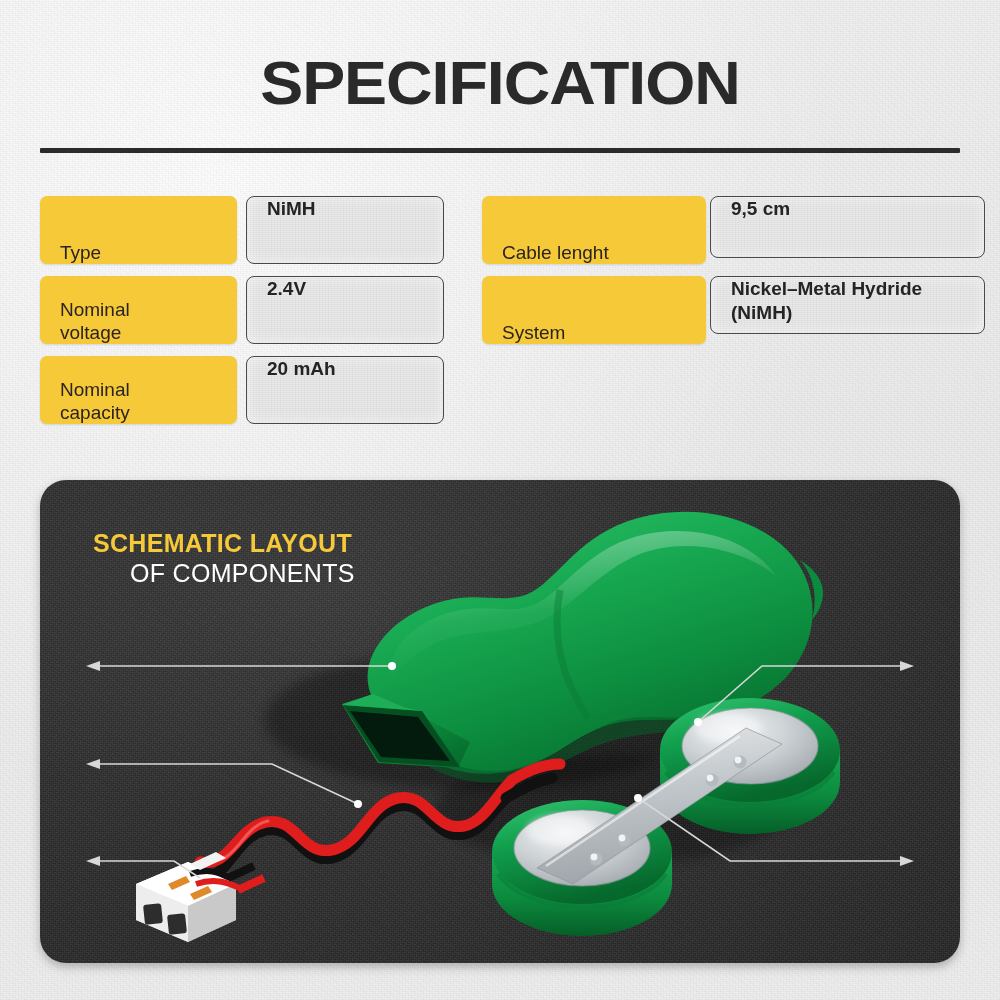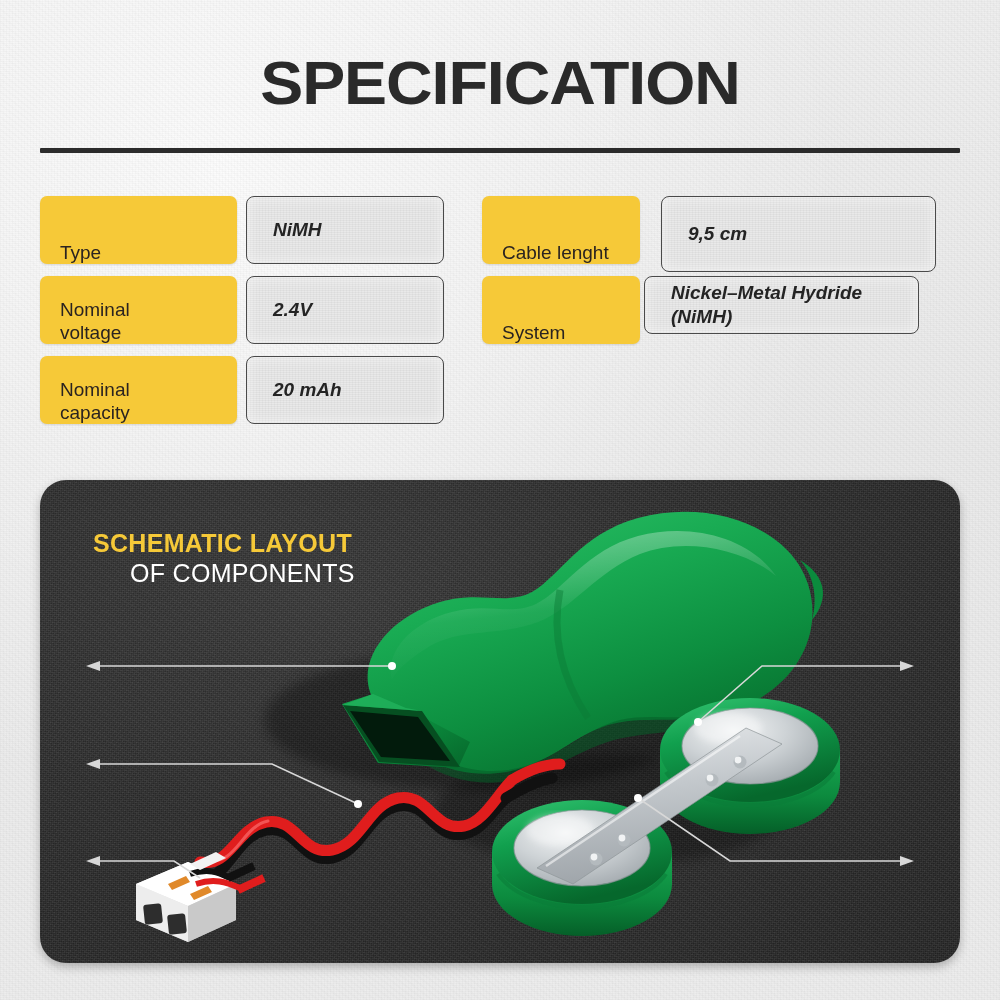--- a/index.html
+++ b/index.html
@@ -55,45 +55,44 @@
     display:flex; align-items:flex-end;
     padding:0 20px;
     font-size:19px; line-height:23px;
     color:#2a2320; font-weight:400;
     box-shadow:0 1px 2px rgba(0,0,0,.12);
   }
   .spec-value {
     background:#e7e7e7;
     border:1.6px solid #4a4a4a;
     border-radius:8px;
-    display:flex; align-items:center;
-    padding:0 26px;
+    display:flex; 
+    padding:0 20px;
     font-size:19px; line-height:24px;
     color:#242424; font-weight:700;
     box-shadow:inset 0 0 14px rgba(255,255,255,.55);
-    font-style:italic;
   }
   .spec-value-texture {
     background-image:
       repeating-linear-gradient(0deg,  rgba(0,0,0,.03) 0 1px, rgba(255,255,255,.05) 1px 2px),
       repeating-linear-gradient(90deg, rgba(0,0,0,.025) 0 1px, rgba(255,255,255,.04) 1px 3px);
   }
 
   
   #row-type      { left:40px;  top:196px; }
   #row-voltage   { left:40px;  top:276px; }
   #row-capacity  { left:40px;  top:356px; }
   #row-type      .spec-label, #row-voltage .spec-label, #row-capacity .spec-label { width:197px; height:68px; }
   #row-type      .spec-value, #row-voltage .spec-value, #row-capacity .spec-value { width:198px; height:68px; margin-left:9px; }
 
   
   #row-cable     { left:482px; top:196px; }
   #row-system    { left:482px; top:276px; }
-  #row-cable  .spec-label, #row-system .spec-label { width:158px; height:68px; }
-  #row-cable  .spec-value { width:275px; height:76px; margin-left:21px; }
+  #row-cable  .spec-label, #row-system .spec-label { width:224px; height:68px; }
+  #row-cable  .spec-value { width:275px; height:62px; margin-left:4px; }
   #row-system .spec-value { width:275px; height:58px; margin-left:4px; }
 
   
   #panel {
     position:absolute; left:40px; top:480px;
     width:920px; height:483px;
     border-radius:26px;
     background:
       radial-gradient(ellipse at 30% 25%, #3a3a3a 0%, #2e2e2e 45%, #272727 100%);
     overflow:hidden;

